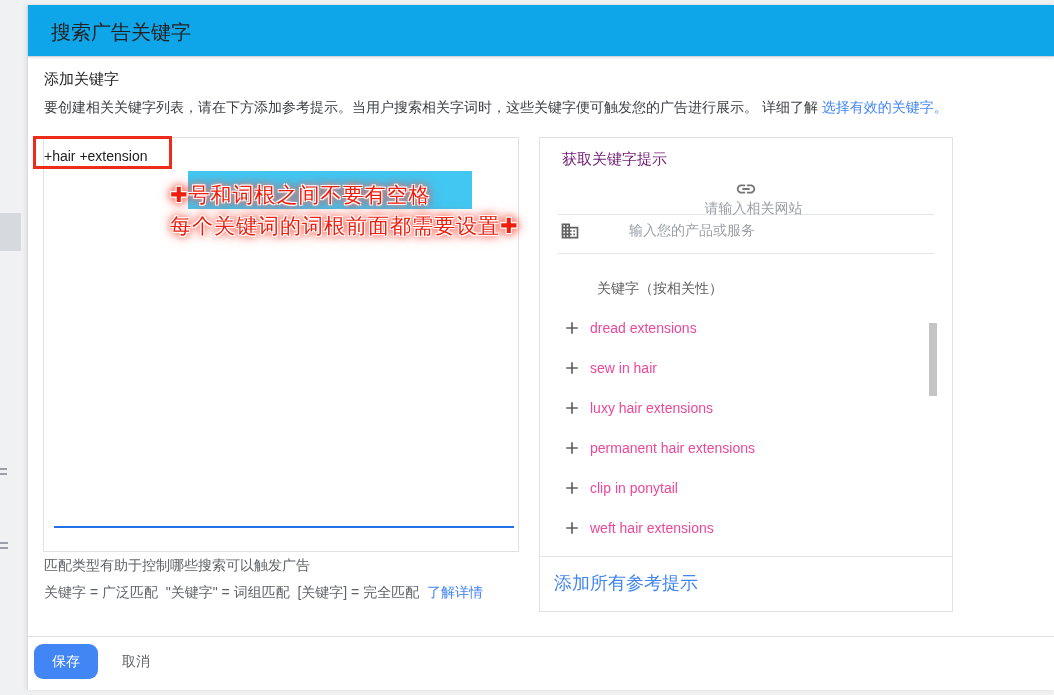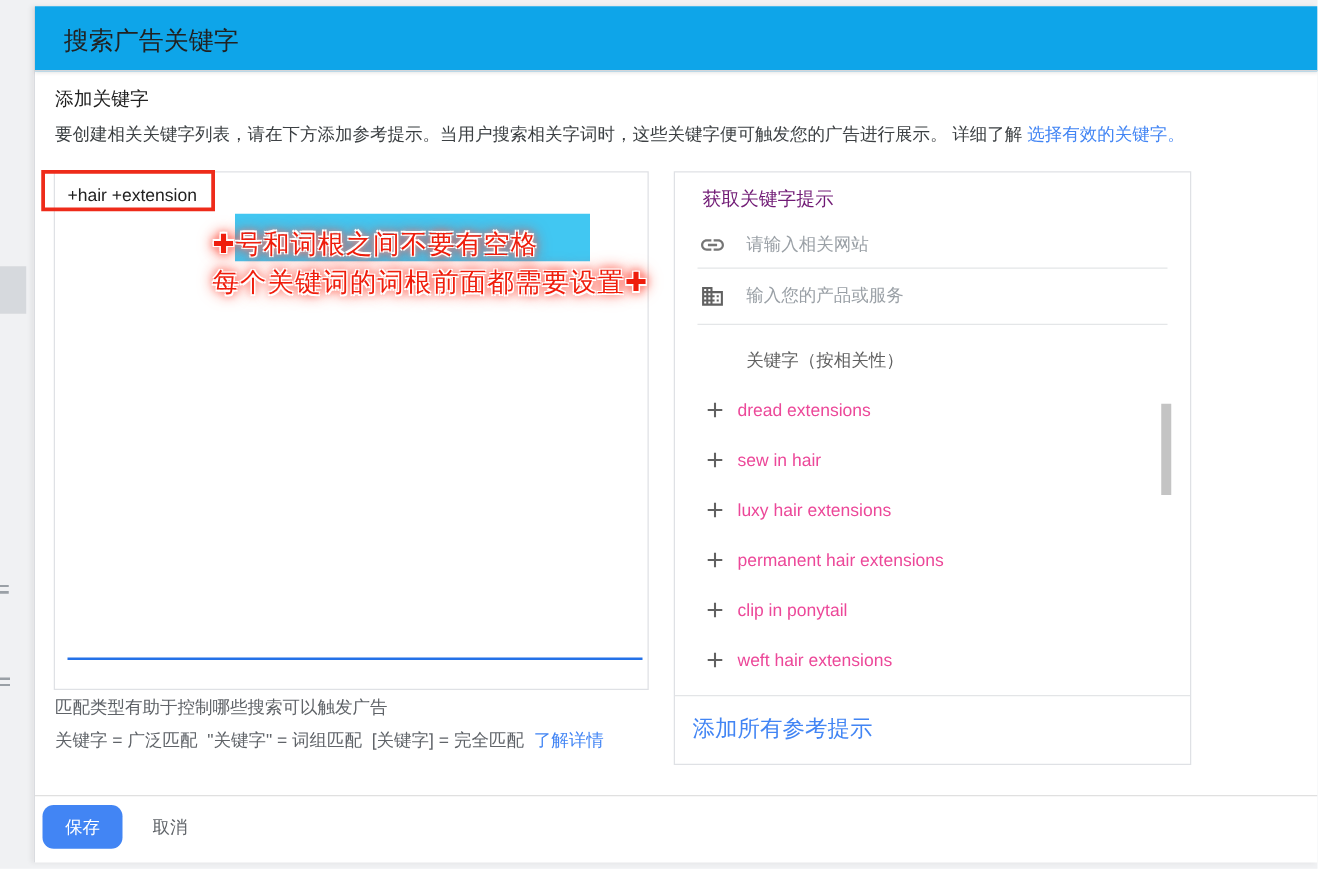--- a/index.html
+++ b/index.html
@@ -34,39 +34,39 @@
   }
   .section-heading { position:absolute; left:16px; top:65px; font-size:15px; color:#212121; }
   .description { position:absolute; left:16px; top:94px; font-size:14px; color:#3c4043; white-space:pre-wrap; }
   .description a, .link { color:#4285f4; text-decoration:none; cursor:pointer; }
 
   
   .kw-panel {
     position:absolute; left:15px; top:132px; width:476px; height:415px;
     border:1px solid #dfe1e5; background:#fff;
   }
-  .kw-value { position:absolute; left:10px; top:8px; font-size:14px; color:#212121; line-height:20px;text-align:center; }
+  .kw-value { position:absolute; left:0; top:8px; font-size:14px; color:#212121; line-height:20px;text-align:center; }
   .kw-underline { position:absolute; left:10px; right:4px; bottom:23px; height:2px; background:#2471e8; }
 
   
   .match-hint1 { position:absolute; left:16px; top:552px; font-size:14px; color:#5f6368; }
   .match-hint2 { position:absolute; left:16px; top:579px; font-size:14px; color:#5f6368; white-space:pre-wrap; }
 
   
   .sugg-panel {
     position:absolute; left:511px; top:132px; width:414px; height:475px;
     border:1px solid #dfe1e5; background:#fff;
   }
   .sugg-title { position:absolute; left:22px; top:12px; font-size:15px; color:#701a75; }
   .sugg-input-row {
     position:absolute; left:18px; right:18px; display:flex; align-items:center;
     border-bottom:1px solid #e4e6e8;
   }
-  #row-website { top:40px; height:37px; }
-  #row-product { top:77px; height:45px; }
+  #row-website { top:40px; height:37px;flex-direction:column; }
+  #row-product { top:71px; height:45px;gap:32px; }
   .sugg-input-row .ph { margin-left:15px; font-size:14px; color:#9aa0a6; }
   .sugg-input-row .ic { display:inline-flex; width:24px; justify-content:center; }
   .list-header { position:absolute; left:57px; top:142px; font-size:14px; color:#616161; }
   .kw-row {
     position:absolute; left:0; right:30px; height:40px;
     display:flex; align-items:center; cursor:pointer;
   }
   .kw-row .plus { margin-left:22px; display:inline-flex; }
   .kw-row .kw-label { margin-left:8px; font-size:14px; color:#ec4899; }
   .sugg-scrollthumb { position:absolute; left:389px; top:185px; width:8px; height:73px; background:#c4c4c4; }

